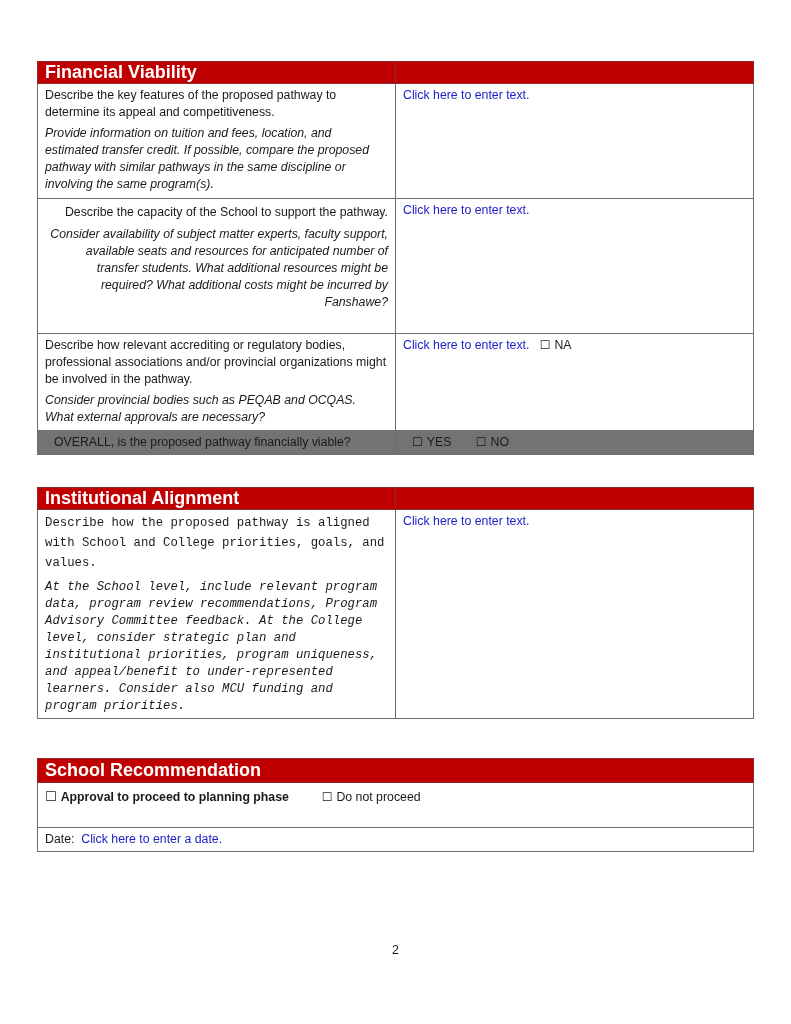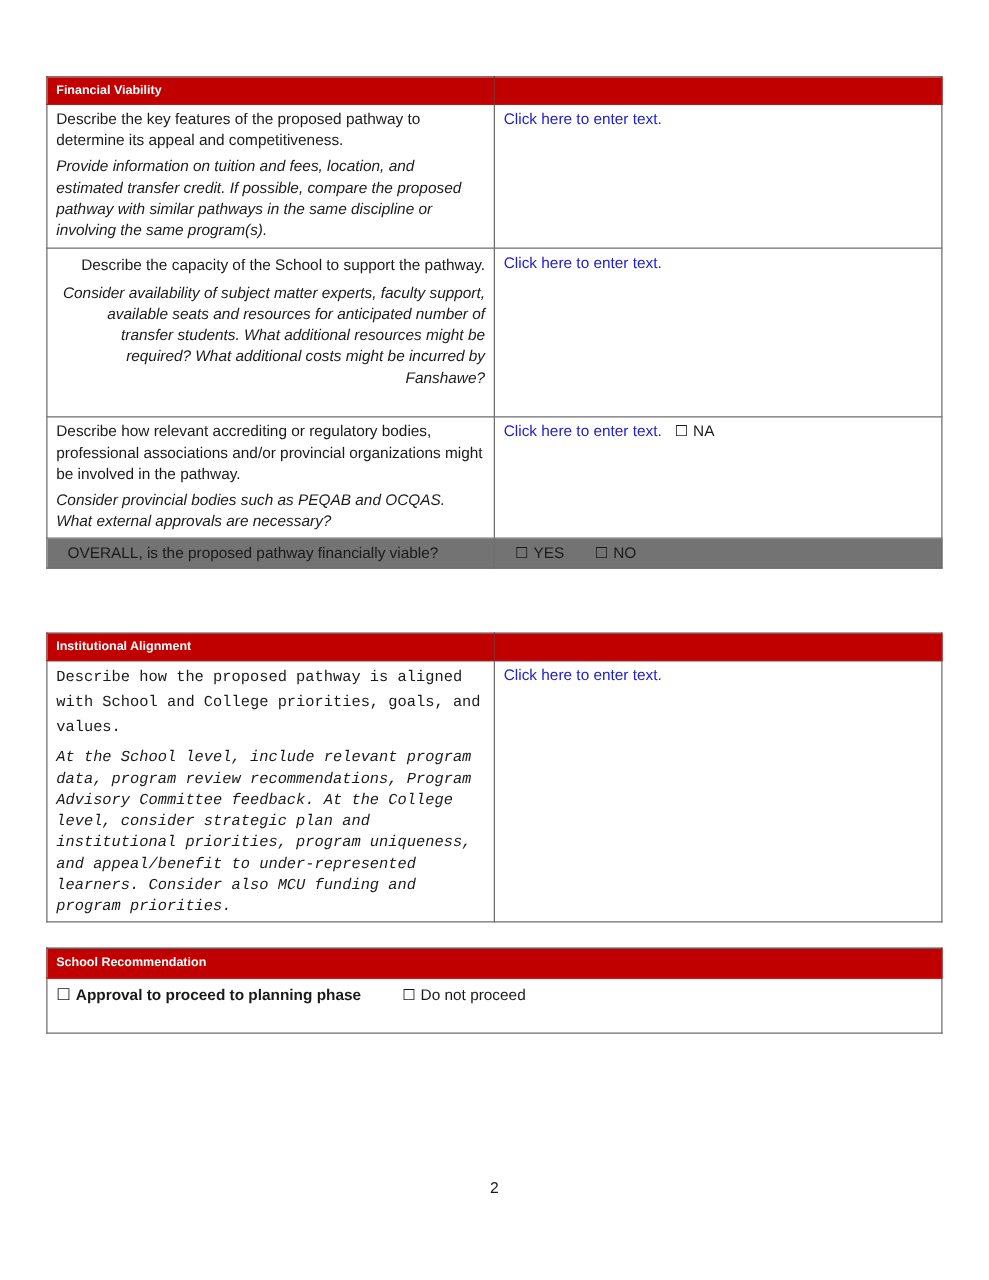--- a/index.html
+++ b/index.html
@@ -12,32 +12,32 @@
     position: absolute; left: 37px; width: 717px;
     border-collapse: collapse; table-layout: fixed;
   }
   table.form td {
     border: 1px solid #6e6e6e; vertical-align: top;
     padding: 3px 7px 3px 7px; line-height: 17px;
   }
   td.c1 { width: 343px; }
   tr.head td {
     background: #c00000; color: #ffffff; font-weight: bold;
-    height: 16px; padding-top: 2px; padding-bottom: 2px; font-size: 10px;
+    height: 16px; padding-top: 2px; padding-bottom: 2px; font-size: 18px;
     border-color: #8a2a2a;
   }
   tr.overall td { background: #737373; padding-left: 16px; }
   p { margin: 0; }
   p.q { margin-bottom: 4px; }
   p.hint { font-style: italic; }
   .link { color: #2020c8; cursor: text; }
   .cb { font-family: "DejaVu Sans", sans-serif; font-size: 12px; margin-right: 4px; }
   .opt { margin-right: 21px; }
   #fv { top: 61px; }
-  #ia { top: 506px; }
+  #ia { top: 487px; }
   #sr { top: 758px; }
   #sr td { padding-top: 3px; padding-bottom: 3px; }
   .bold { font-weight: bold; }
   .gap { display: inline-block; width: 26px; }
   .pagenum { position: absolute; top: 943px; left: 0; width: 791px; text-align: center; font-size: 12.5px; }
   .tall1 { height: 108px; }
   .tall2 { height: 128px; text-align: right; }
   .tall3 { height: 90px; }
   .tall4 { height: 170px; font-family: Liberation Mono, monospace; }
   .ov2 { height: 34px; }
@@ -113,16 +113,22 @@
       <tr class="head">
     <td>School Recommendation</td>
   </tr>
   <tr>
     <td style="padding-top:5px; padding-bottom:21px">
       <span class="cb" style="font-size:13px">☐</span><span class="bold">Approval to proceed to planning phase</span>
       <span class="gap"></span>
       <span class="cb">☐</span><span>Do not proceed</span>
     </td>
   </tr>
+  <tr>
+    <td>
+      <span>Date:</span>&nbsp;
+      <span class="link">Click here to enter a date.</span>
+    </td>
+  </tr>
 </tbody>
   </table>
 
 <div class="pagenum">2</div>
 
 </body></html>

